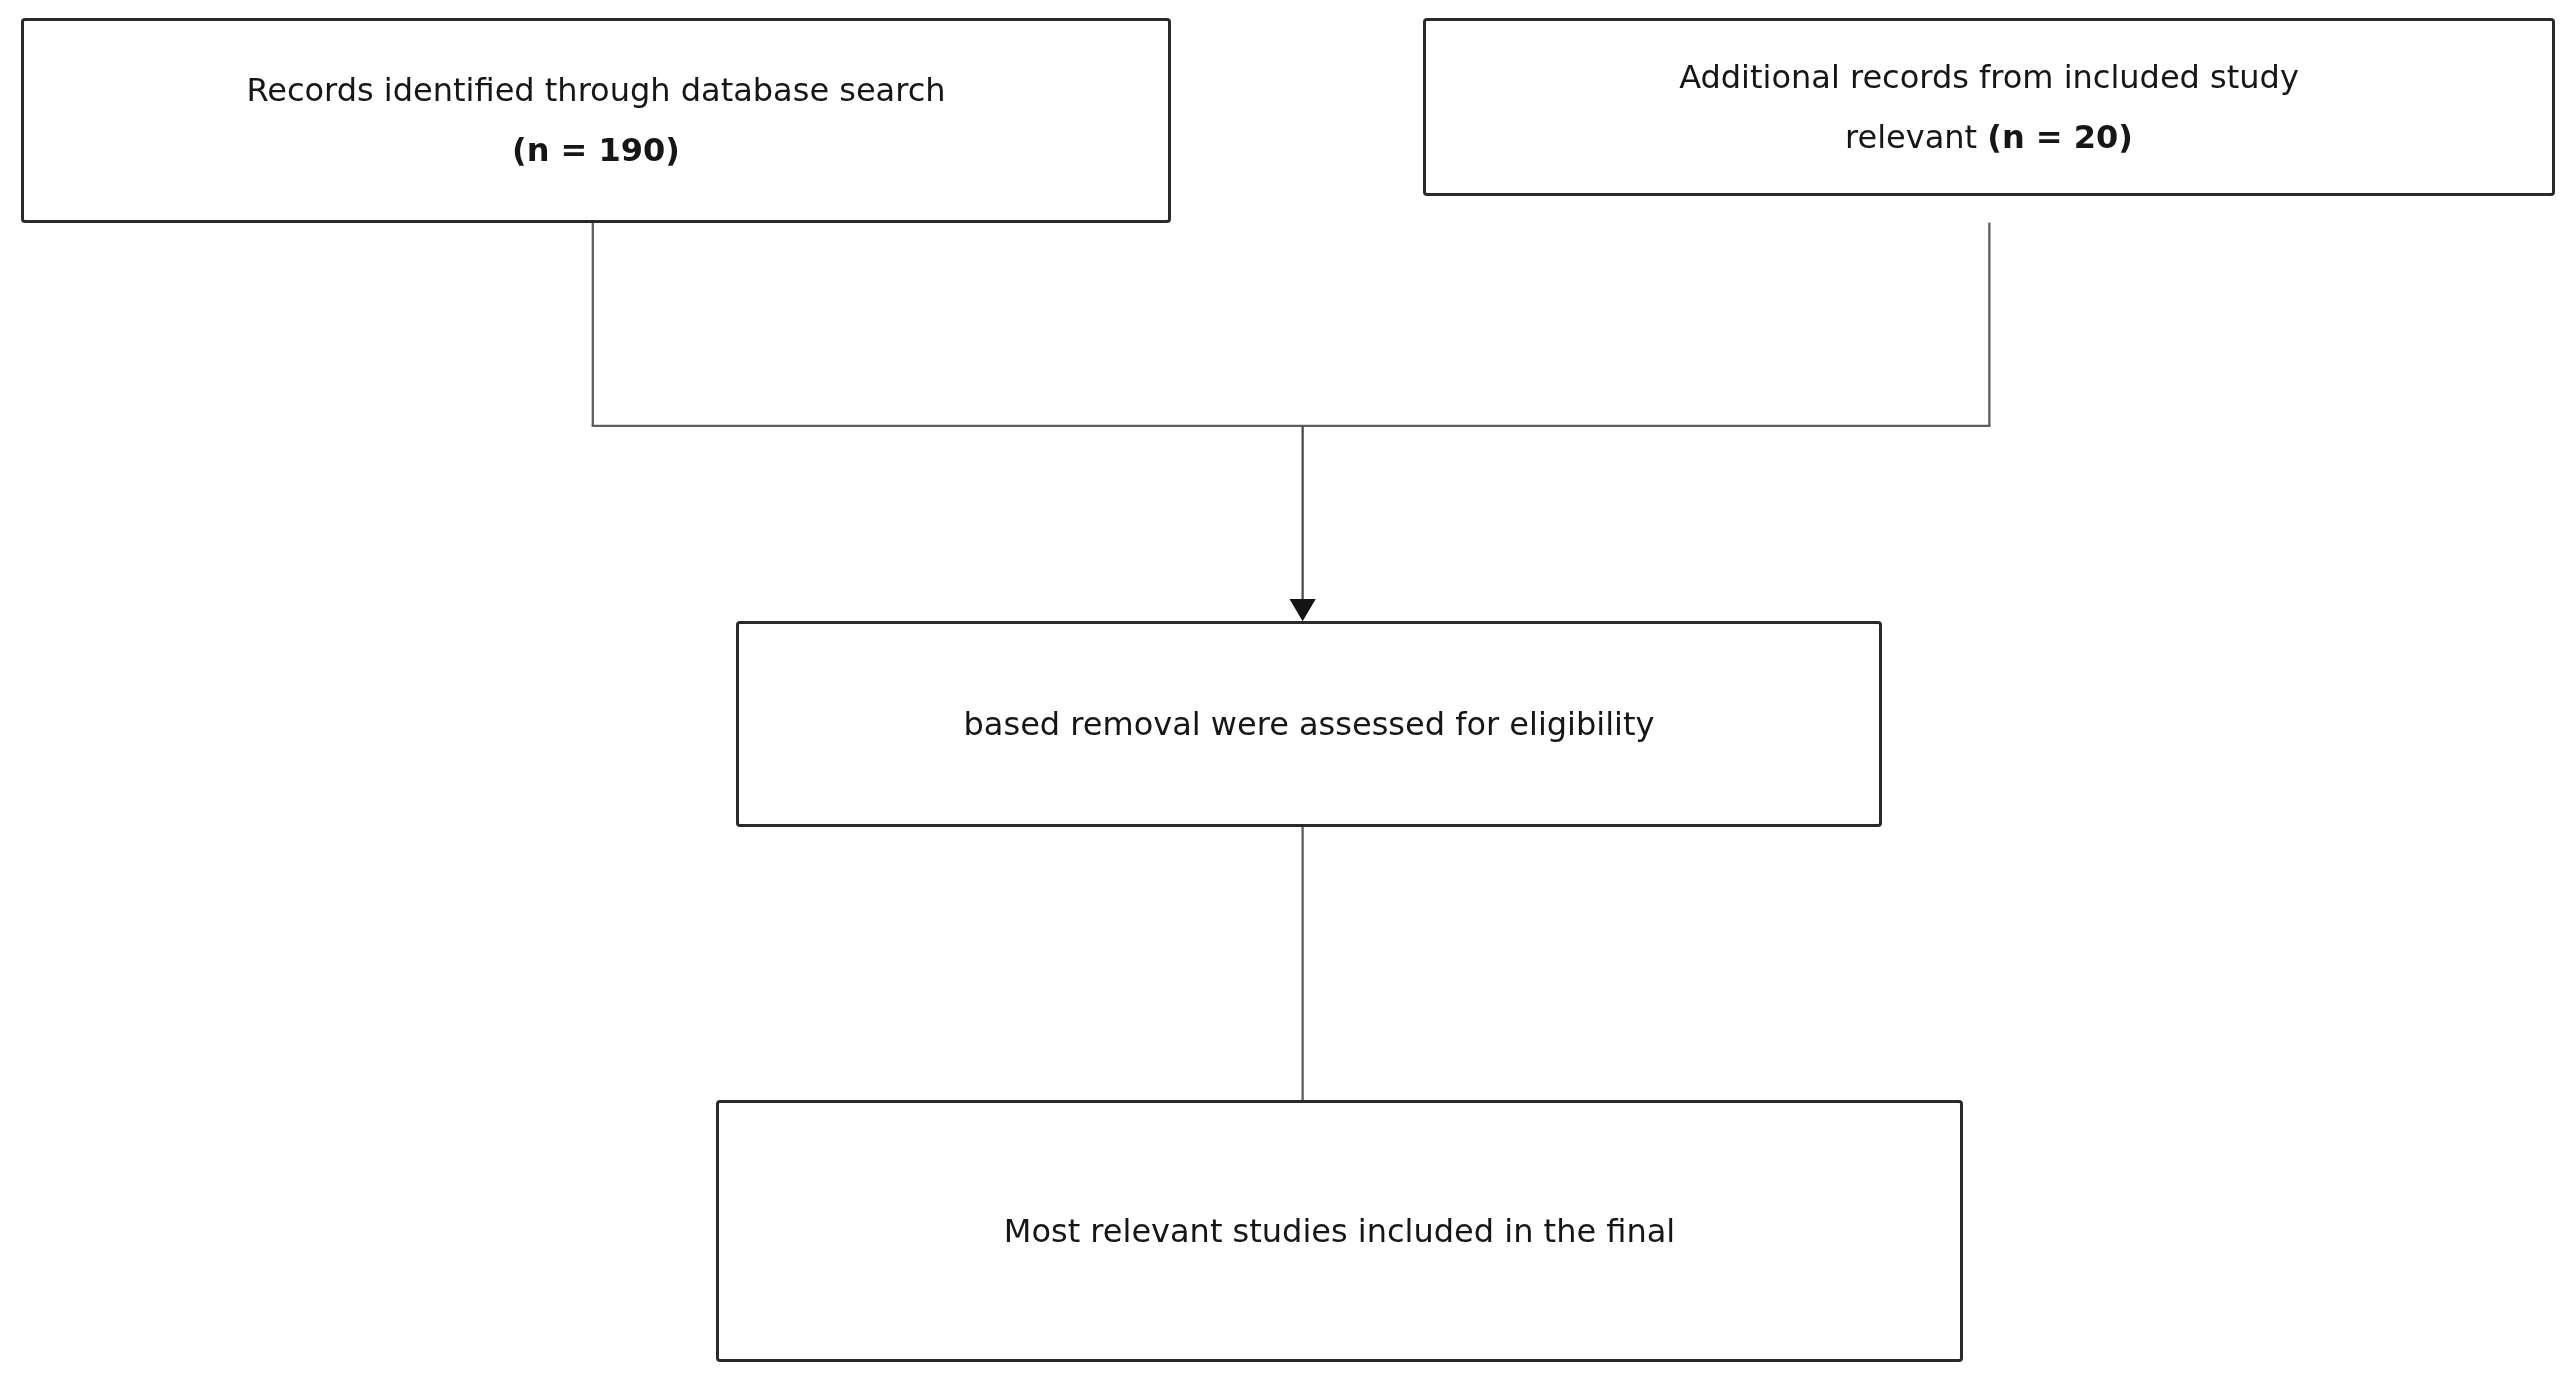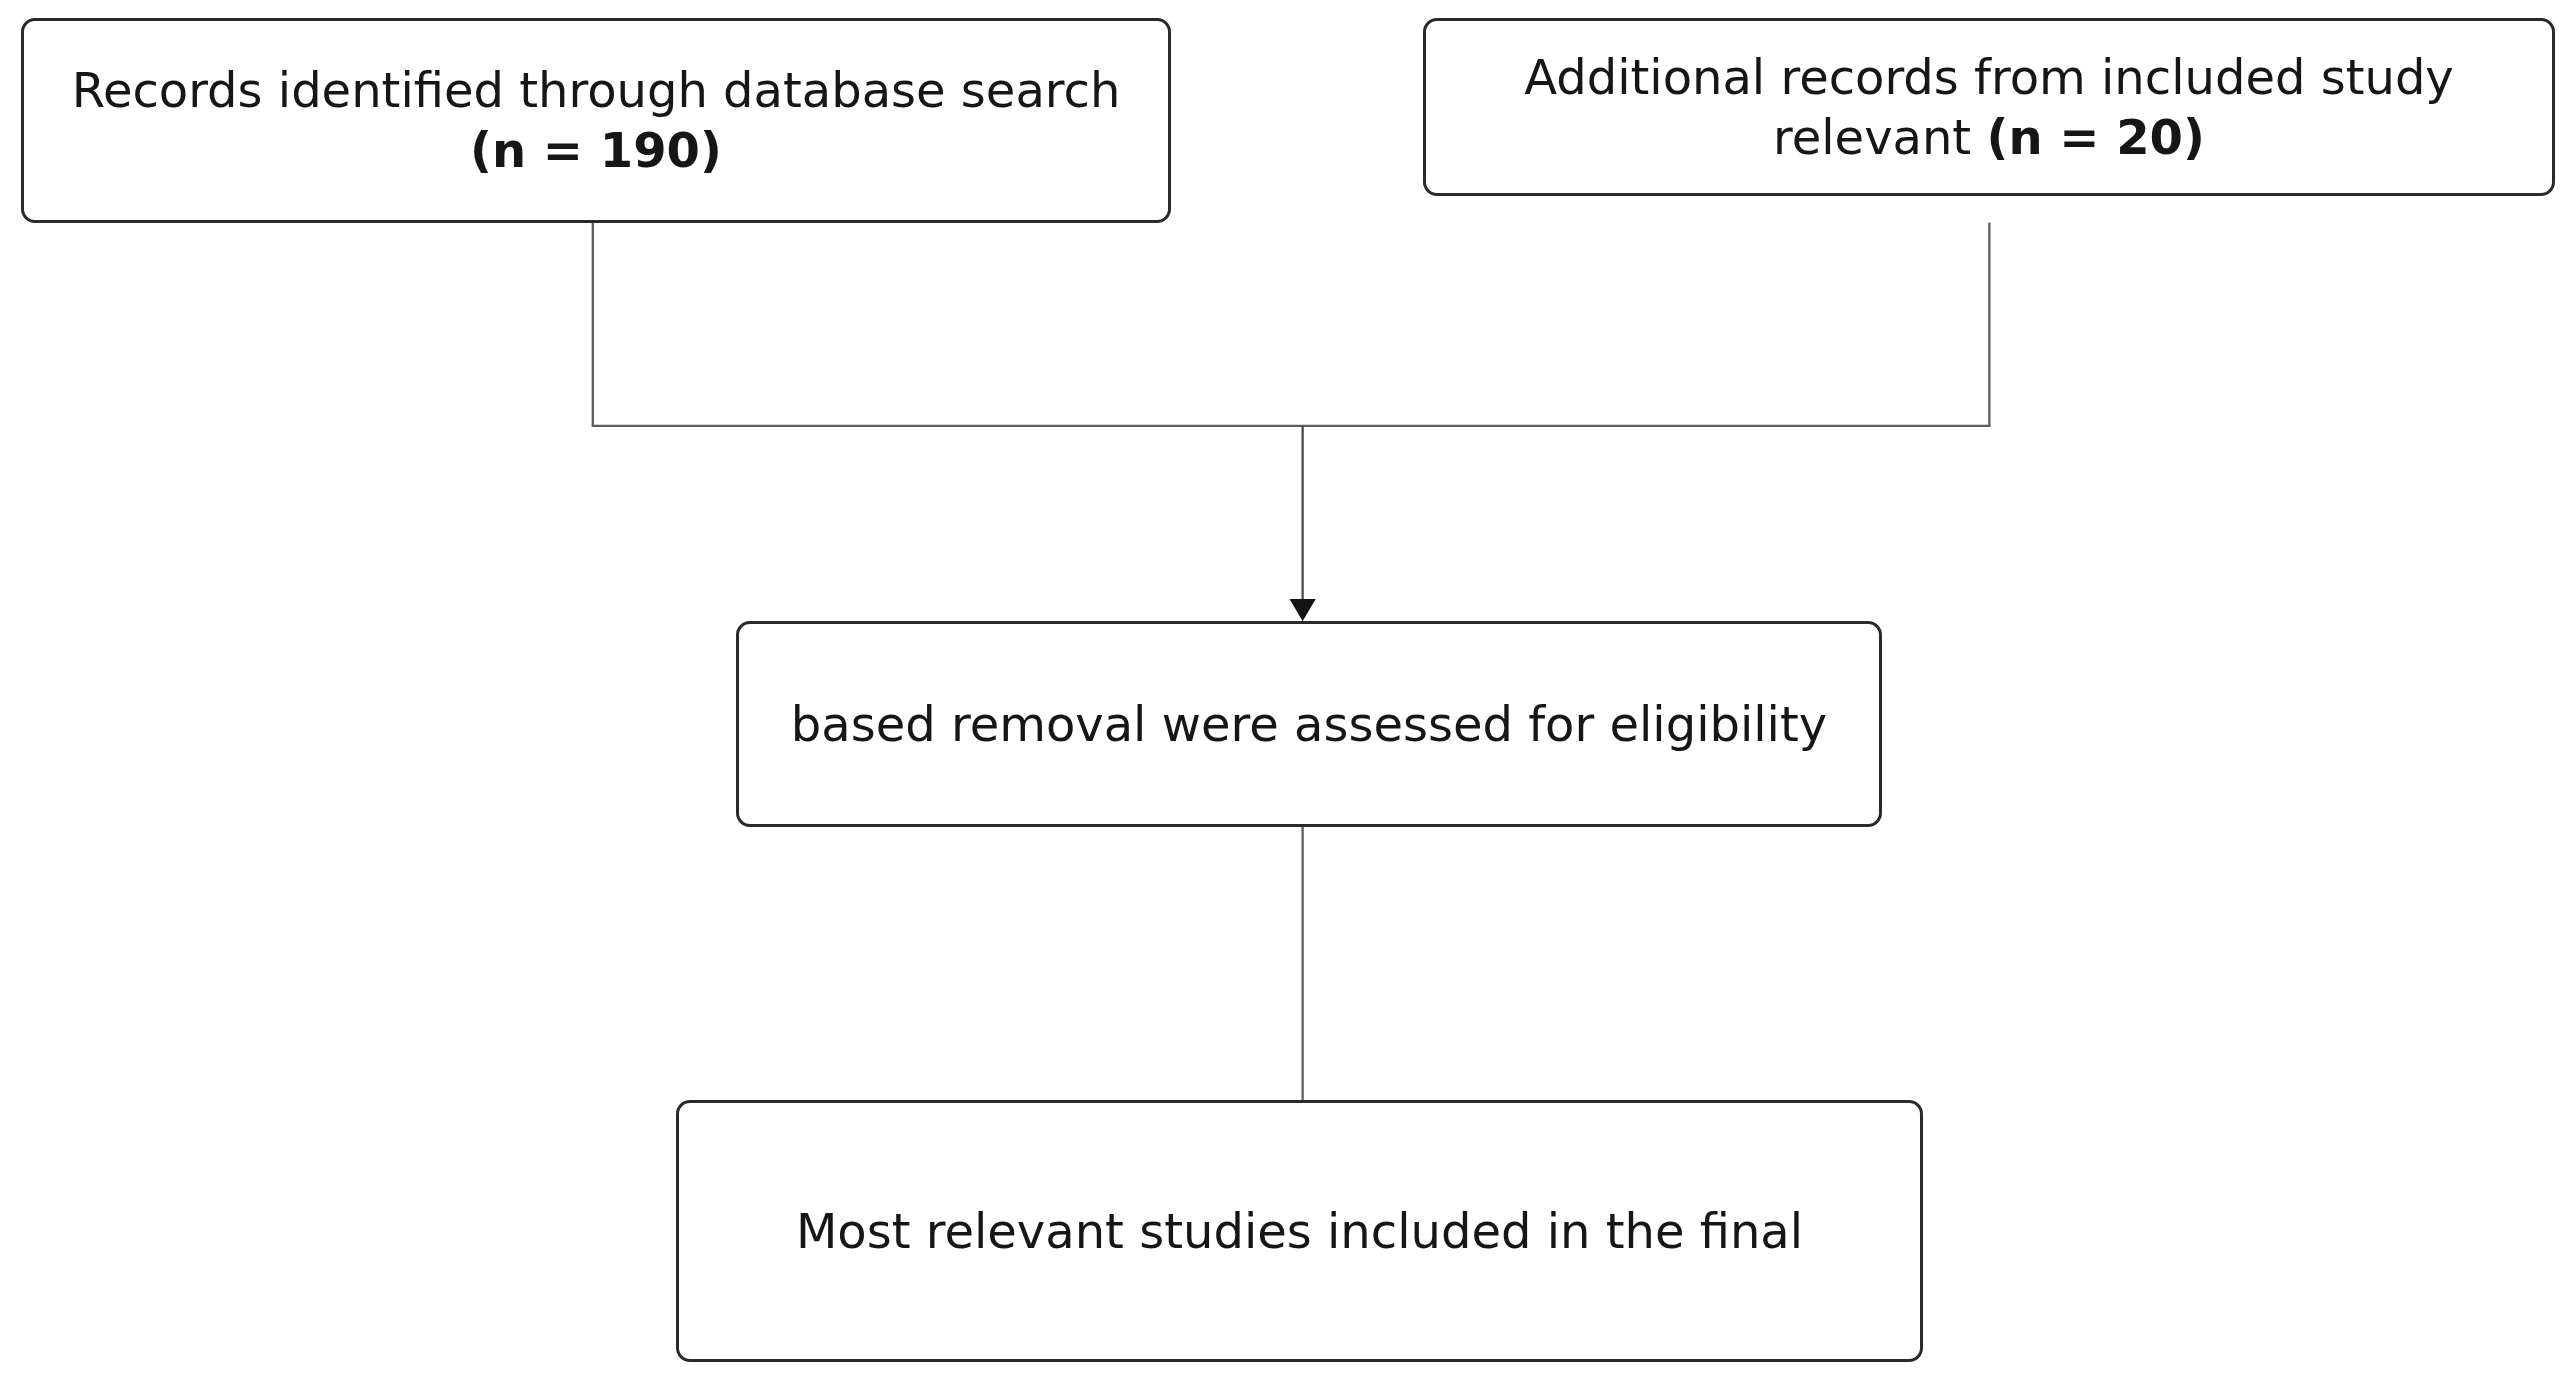--- a/index.html
+++ b/index.html
@@ -21,37 +21,37 @@
     top: 0;
     width: 2576px;
     height: 1379px;
     display: block;
   }
   .node {
     position: absolute;
     box-sizing: border-box;
     background: #ffffff;
     border: 3.1px solid #2a2a2a;
-    border-radius: 14px;
+    border-radius: 4px;
     display: flex;
     flex-direction: column;
     align-items: center;
     justify-content: center;
     text-align: center;
-    font-size: 48px;
+    font-size: 32px;
     line-height: 60px;
     white-space: nowrap;
   }
   .node .bold {
     font-weight: 700;
   }
   #node-records-identified   { left: 21px;   top: 17.7px;   width: 1150px; height: 205px; }
   #node-additional-records   { left: 1423px; top: 17.7px;   width: 1132px; height: 178px; }
   #node-fulltext-assessed    { left: 736px;  top: 621px;  width: 1146px; height: 206px; }
-  #node-included-final       { left: 676px;  top: 1100px; width: 1247px; height: 262px; }
+  #node-included-final       { left: 716px;  top: 1100px; width: 1247px; height: 262px; }
   
   .seg:empty { display: none; }
 </style>
 </head>
 <body>
 
 <div class="canvas">
 
   <svg class="connectors" viewBox="0 0 3346 1791" xmlns="http://www.w3.org/2000/svg" aria-hidden="true">
     <line x1="770" y1="289" x2="770" y2="553" stroke="#5e5e5e" stroke-width="3"></line>

